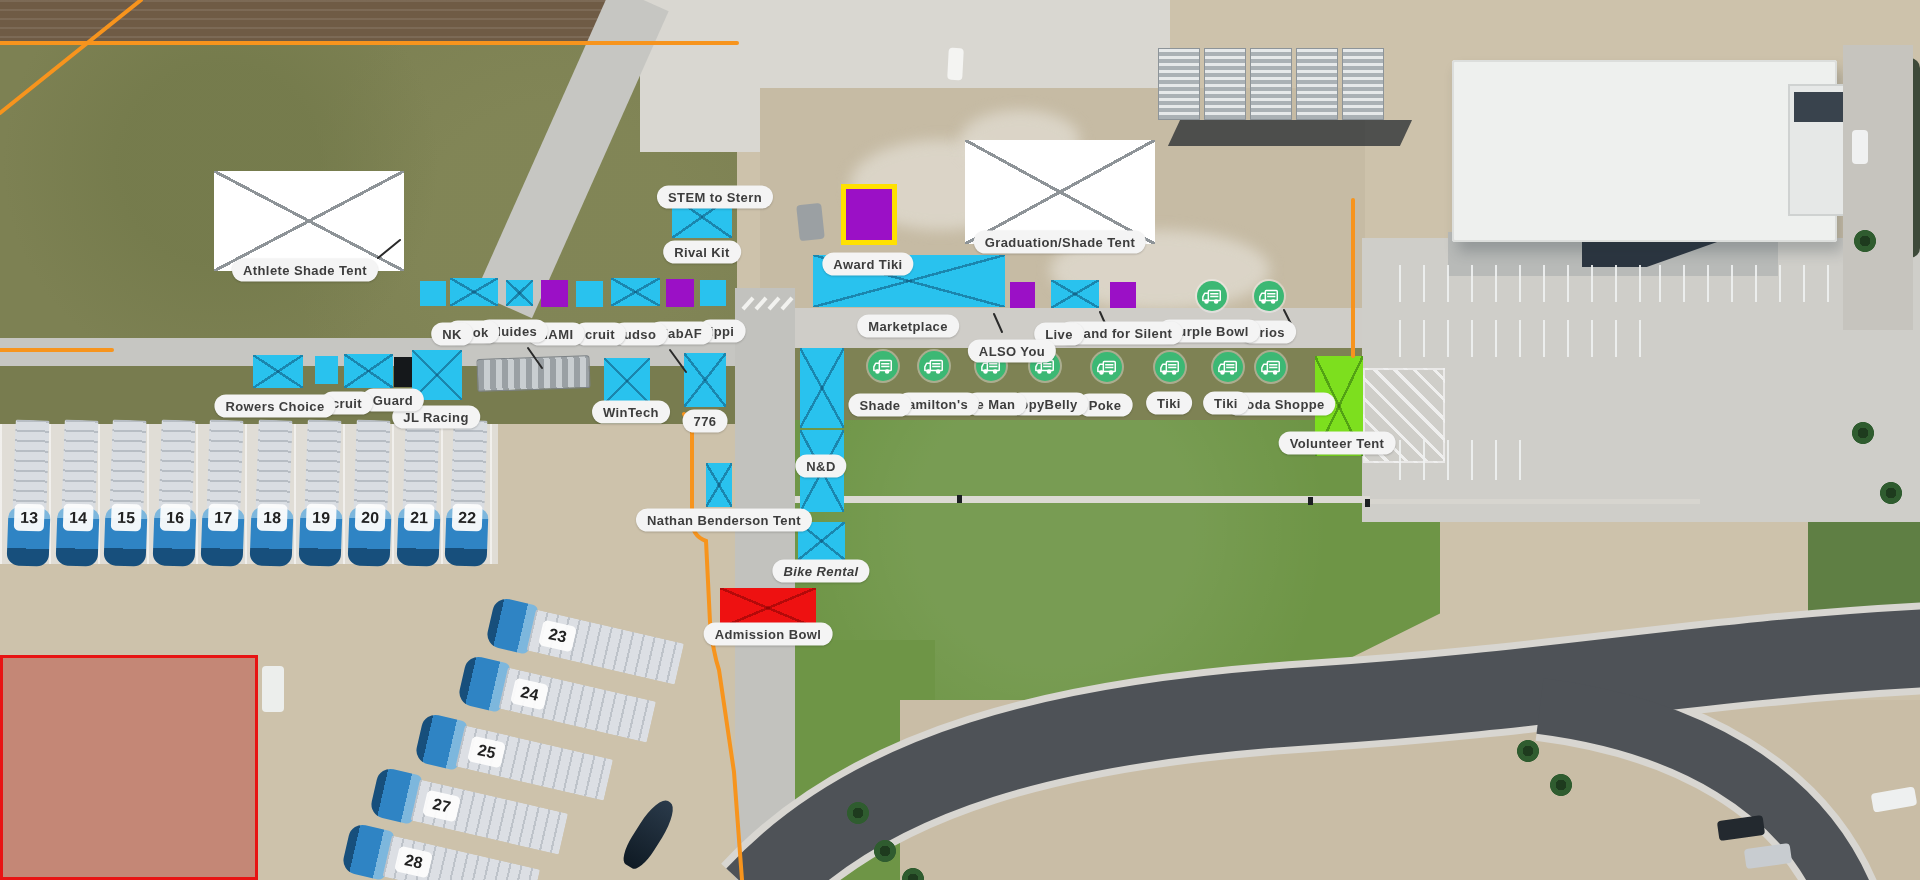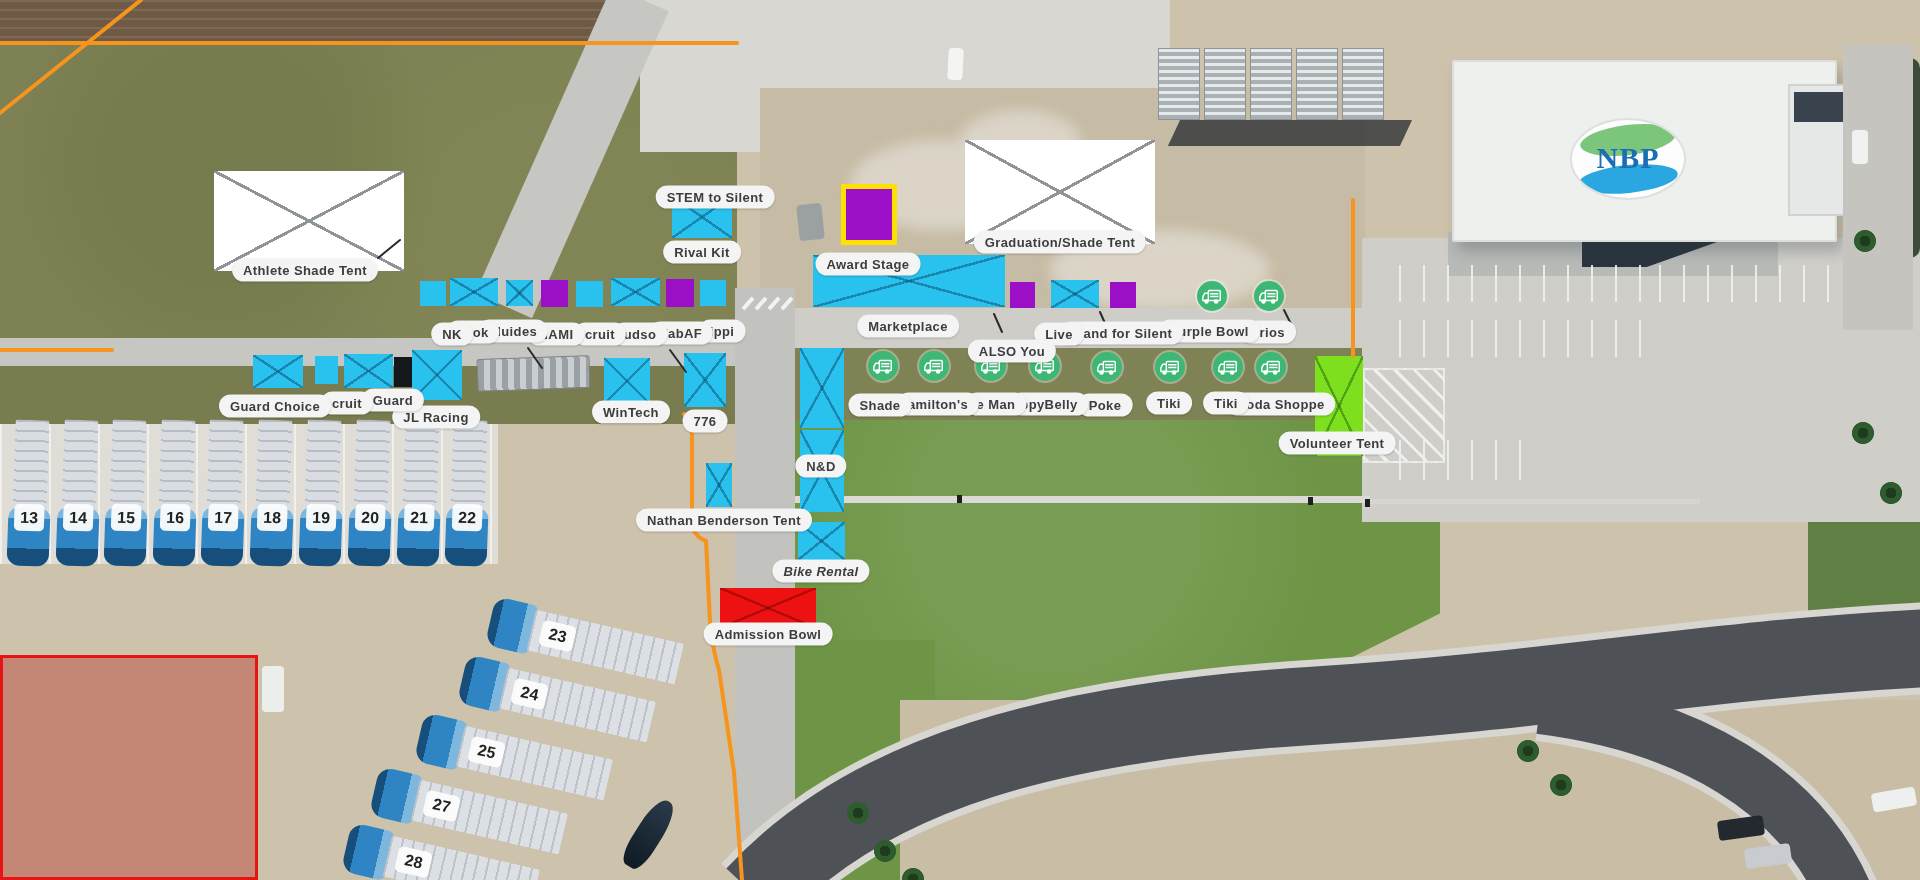--- a/index.html
+++ b/index.html
@@ -169,25 +169,20 @@
   <div class="bleach" style="left:1296px"></div>
   <div class="bleach" style="left:1342px"></div>
   <div class="bleach-shadow"></div>
   <div class="bldg-apron"></div>
   <div class="bldg-wedge"></div>
   <div class="bldg-main"></div>
   <div class="bldg-tower"></div>
   <div class="bldg-band"></div>
   <div class="bldg-wing"></div>
   <div class="treeline"></div>
-  <div class="logo">
-    <div class="leaf"></div>
-    <div class="wave"></div>
-    <div class="txt">NBP</div>
-  </div>
 
   <div class="redzone"></div>
   <div class="shed" style="left:477px;top:357px;width:113px;height:33px;transform:rotate(-2deg);"></div>
   <div class="grayveh"></div>
   <div class="boat"></div>
   <div class="xwalk" style="left:746px;top:296px;"></div>
   <div class="xwalk" style="left:759px;top:296px;"></div>
   <div class="xwalk" style="left:772px;top:296px;"></div>
   <div class="xwalk" style="left:785px;top:296px;"></div>
   <div class="bollard" style="left:957px;top:495px;"></div>
@@ -442,39 +437,39 @@
         <div class="badge">27</div>
       </div>
       <div class="trailer-d" style="left: 346px; top: 824px;">
         <div class="cab"></div>
         <div class="bed"></div>
         <div class="badge">28</div>
       </div>
     </div>
   <div id="labels" style="position:absolute;left:0;top:0;">
       <div class="pill" style="left: 305px; top: 270px; z-index: 300;">Athlete Shade Tent</div>
-      <div class="pill" style="left: 715px; top: 197px; z-index: 299;">STEM to Silent</div>
+      <div class="pill" style="left: 715px; top: 197px; z-index: 299;">STEM to Stern</div>
       <div class="pill" style="left: 702px; top: 252px; z-index: 298;">Rival Kit</div>
-      <div class="pill" style="left: 868px; top: 264px; z-index: 297;">Award Stage</div>
+      <div class="pill" style="left: 868px; top: 264px; z-index: 297;">Award Tiki</div>
       <div class="pill" style="left: 1060px; top: 242px; z-index: 296;">Graduation/Shade Tent</div>
       <div class="pill" style="left: 908px; top: 326px; z-index: 295;">Marketplace</div>
       <div class="pill" style="left: 452px; top: 334px; z-index: 294;">NK</div>
       <div class="pill" style="left: 473px; top: 332px; z-index: 293;">Crok</div>
       <div class="pill" style="left: 513px; top: 331px; z-index: 292;">Fluides</div>
       <div class="pill" style="left: 556px; top: 334px; z-index: 291;">NAMI</div>
       <div class="pill" style="left: 600px; top: 334px; z-index: 290;">cruit</div>
       <div class="pill" style="left: 640px; top: 334px; z-index: 289;">udso</div>
       <div class="pill" style="left: 681px; top: 333px; z-index: 288;">FabAF</div>
       <div class="pill" style="left: 722px; top: 331px; z-index: 287;">ippi</div>
       <div class="pill" style="left: 1012px; top: 351px; z-index: 286;">ALSO You</div>
       <div class="pill" style="left: 1059px; top: 334px; z-index: 285;">Live</div>
       <div class="pill" style="left: 1121px; top: 333px; z-index: 284;">Stand for Silent</div>
       <div class="pill" style="left: 1209px; top: 331px; z-index: 283;">Purple Bowl</div>
       <div class="pill" style="left: 1268px; top: 332px; z-index: 282;">Frios</div>
-      <div class="pill" style="left: 275px; top: 406px; z-index: 281;">Guard Choice</div>
+      <div class="pill" style="left: 275px; top: 406px; z-index: 281;">Rowers Choice</div>
       <div class="pill" style="left: 347px; top: 403px; z-index: 280;">cruit</div>
       <div class="pill" style="left: 393px; top: 400px; z-index: 279;">Guard</div>
       <div class="pill" style="left: 436px; top: 417px; z-index: 278;">JL Racing</div>
       <div class="pill" style="left: 631px; top: 412px; z-index: 277;">WinTech</div>
       <div class="pill" style="left: 705px; top: 421px; z-index: 276;">776</div>
       <div class="pill" style="left: 880px; top: 405px; z-index: 275;">Shade</div>
       <div class="pill" style="left: 938px; top: 404px; z-index: 274;">amilton's</div>
       <div class="pill" style="left: 996px; top: 404px; z-index: 273;">e Man</div>
       <div class="pill" style="left: 1049px; top: 404px; z-index: 272;">ppyBelly</div>
       <div class="pill" style="left: 1105px; top: 405px; z-index: 271;">Poke</div>

